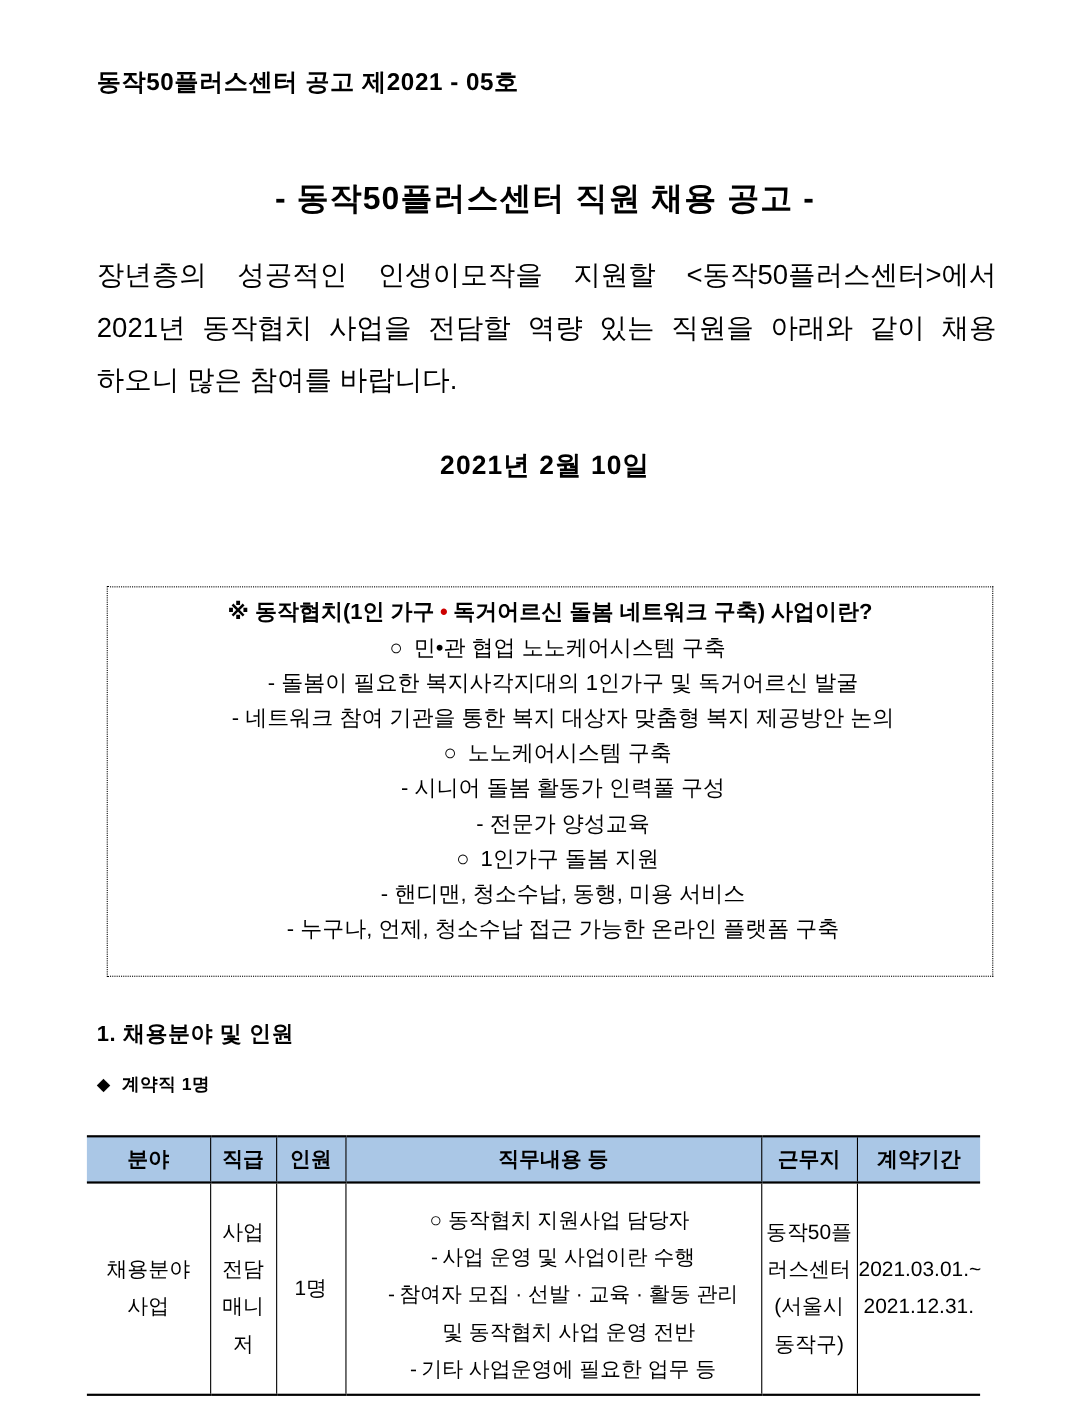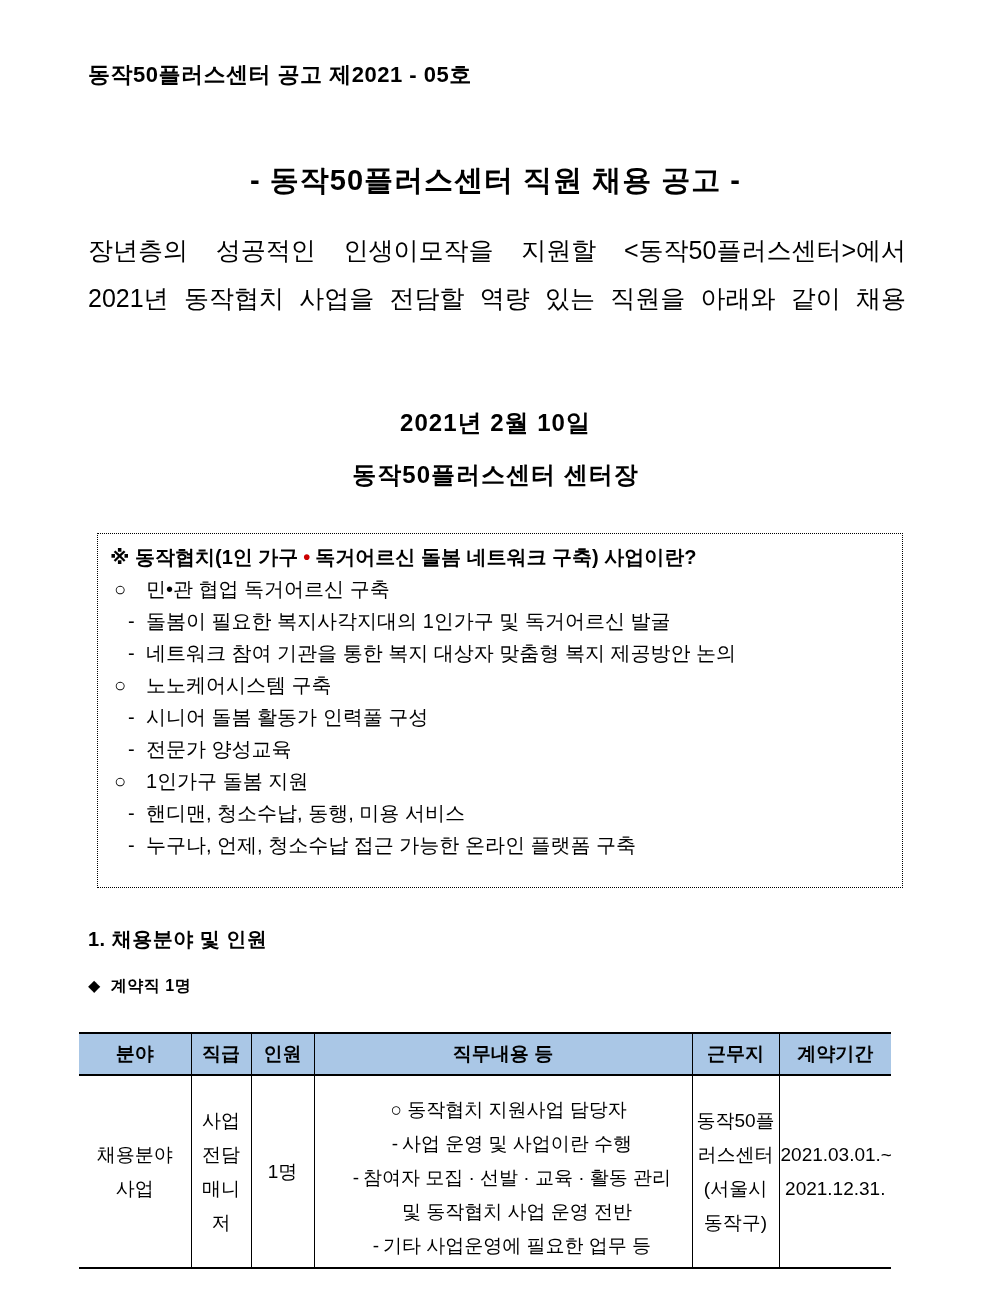--- a/index.html
+++ b/index.html
@@ -61,20 +61,21 @@
     letter-spacing: 1px;
   }
 
   .info-box {
     position: absolute;
     left: 97px; top: 533px;
     width: 806px; height: 355px;
     box-sizing: border-box;
     border: 1px dotted #000000;
     padding: 7px 12px;
+    text-align: center;
   }
   .ib-title {
     font-size: 20px;
     font-weight: bold;
     line-height: 32px;
     white-space: nowrap;
   }
   .ib-title .red-dot {
     color: #cc0000;
     margin: 0 5px;
@@ -163,29 +164,29 @@
 
 <div class="page">
 
   <div class="doc-number">동작50플러스센터 공고 제2021 - 05호</div>
 
   <div class="page-title">- 동작50플러스센터 직원 채용 공고 -</div>
 
   <div class="intro">
     <div class="intro-line">장년층의 성공적인 인생이모작을 지원할 &lt;동작50플러스센터&gt;에서</div>
     <div class="intro-line">2021년 동작협치 사업을 전담할 역량 있는 직원을 아래와 같이 채용</div>
+    <div class="intro-line no-just">하오니 많은 참여를 바랍니다.</div>
   </div>
 
   <div class="announce-date">2021년 2월 10일</div>
-  <div class="signer">동작50플러스센터 센터장</div>
 
   <div class="info-box">
     <div class="ib-title"><span>※ 동작협치(1인 가구</span><span class="red-dot">•</span><span>독거어르신 돌봄 네트워크 구축) 사업이란?</span></div>
 
-    <div class="ib-line b-circle"><span class="ib-bullet">○</span><span>민•관 협업 독거어르신 구축</span></div>
+    <div class="ib-line b-circle"><span class="ib-bullet">○</span><span>민•관 협업 노노케어시스템 구축</span></div>
     <div class="ib-line b-dash"><span class="ib-bullet">-</span><span>돌봄이 필요한 복지사각지대의 1인가구 및 독거어르신 발굴</span></div>
     <div class="ib-line b-dash"><span class="ib-bullet">-</span><span>네트워크 참여 기관을 통한 복지 대상자 맞춤형 복지 제공방안 논의</span></div>
     <div class="ib-line b-circle"><span class="ib-bullet">○</span><span>노노케어시스템 구축</span></div>
     <div class="ib-line b-dash"><span class="ib-bullet">-</span><span>시니어 돌봄 활동가 인력풀 구성</span></div>
     <div class="ib-line b-dash"><span class="ib-bullet">-</span><span>전문가 양성교육</span></div>
     <div class="ib-line b-circle"><span class="ib-bullet">○</span><span>1인가구 돌봄 지원</span></div>
     <div class="ib-line b-dash"><span class="ib-bullet">-</span><span>핸디맨, 청소수납, 동행, 미용 서비스</span></div>
     <div class="ib-line b-dash"><span class="ib-bullet">-</span><span>누구나, 언제, 청소수납 접근 가능한 온라인 플랫폼 구축</span></div>
   </div>
 

